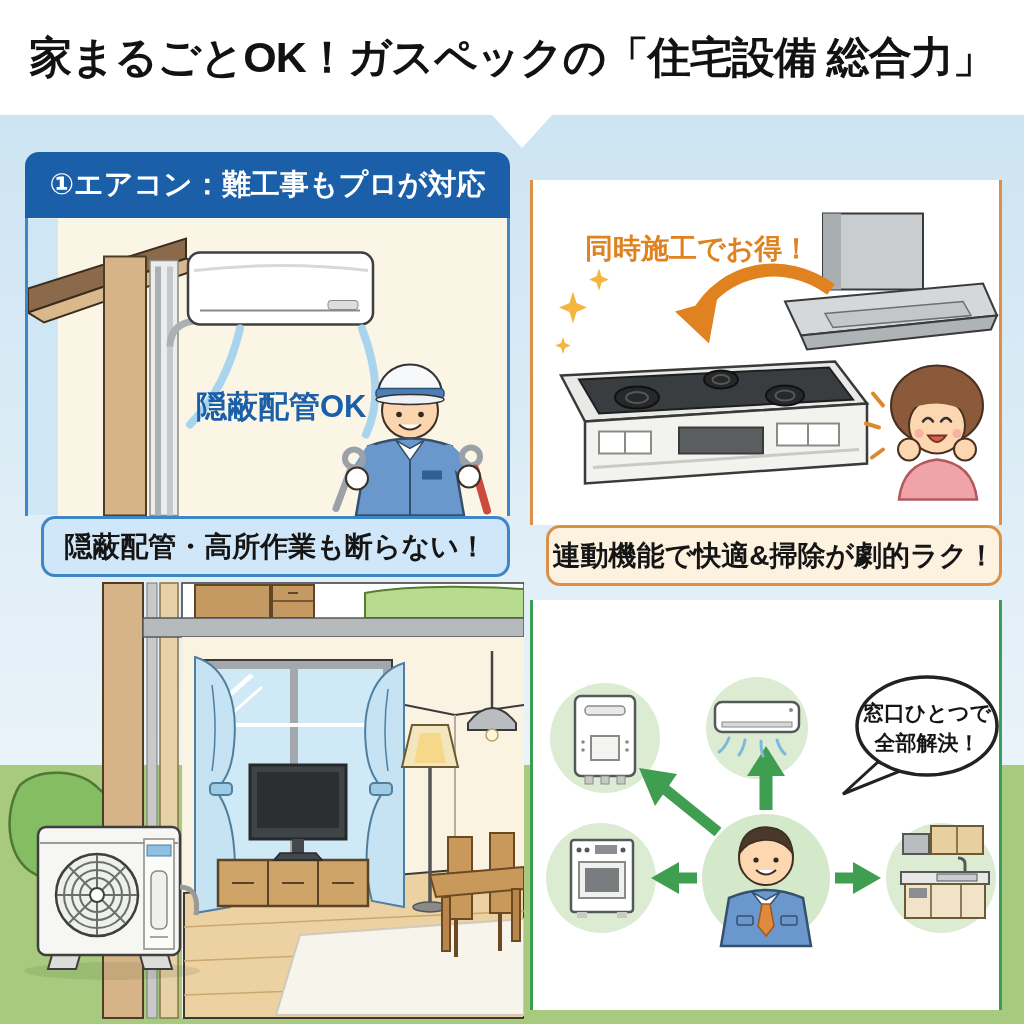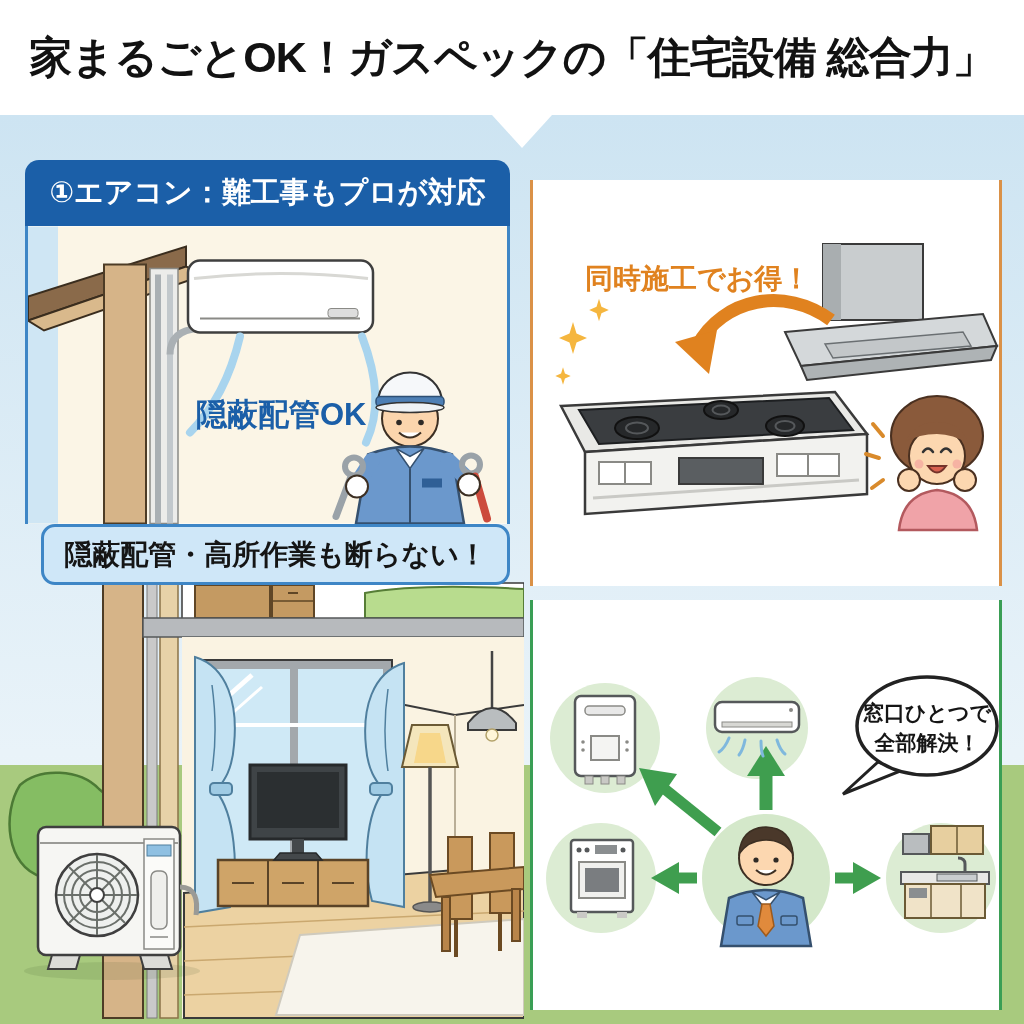--- a/index.html
+++ b/index.html
@@ -12,21 +12,21 @@
   .grass{position:absolute;left:0;top:765px;width:1024px;height:259px;background:var(--grass);}
   
   .header{position:absolute;left:0;top:0;width:1024px;height:115px;background:var(--header-bg);
           display:flex;align-items:center;justify-content:center;z-index:6;}
   .title{font-size:43px;font-weight:900;color:var(--title);letter-spacing:-1px;white-space:nowrap;}
   .notch{position:absolute;left:492px;top:115px;width:0;height:0;z-index:6;
          border-left:30px solid transparent;border-right:30px solid transparent;
          border-top:33px solid var(--header-bg);}
   
   .panel{position:absolute;display:flex;flex-direction:column;z-index:3;}
-  .p1{left:25px;top:160px;width:485px;height:425px;}
+  .p1{left:25px;top:152px;width:485px;height:425px;}
   .p2{left:530px;top:160px;width:472px;height:426px;}
   .p3{left:530px;top:600px;width:472px;height:410px;}
   .phead{height:66px;border-radius:14px 14px 0 0;display:flex;align-items:center;justify-content:center;
          color:#fff;font-weight:800;font-size:29px;white-space:nowrap;}
   .p1 .phead{background:var(--panel1);}
   .p2 .phead{background:var(--panel2);}
   .p3 .phead{background:var(--panel3);}
   .pbody{flex:1;background:#fff;position:relative;overflow:hidden;}
   .p1 .pbody{border-left:3px solid var(--panel1-border);border-right:3px solid var(--panel1-border);}
   .p2 .pbody{border-left:3px solid var(--panel2-border);border-right:3px solid var(--panel2-border);margin-top:20px;}
@@ -290,20 +290,21 @@
           <circle cx="376" cy="244" r="11" fill="#fcd7b0" stroke="#4a3020" stroke-width="2"></circle>
           <circle cx="432" cy="244" r="11" fill="#fcd7b0" stroke="#4a3020" stroke-width="2"></circle>
           <g stroke="#d98a2b" stroke-width="4" stroke-linecap="round">
             <line x1="350" y1="200" x2="340" y2="188"></line>
             <line x1="346" y1="222" x2="333" y2="218"></line>
             <line x1="350" y1="244" x2="339" y2="252"></line>
           </g>
         </g>
       </svg>
     </div>
+    <div class="pcap">連動機能で快適&amp;掃除が劇的ラク！</div>
   </section>
 
   <section class="panel p3">
     <div class="pbody">
       <svg viewBox="0 0 466 282">
         <rect x="0" y="0" width="466" height="282" fill="#ffffff"></rect>
         <g fill="#dcecd3">
           <circle cx="72" cy="74" r="55"></circle>
           <circle cx="224" cy="64" r="51"></circle>
           <circle cx="68" cy="214" r="55"></circle>

